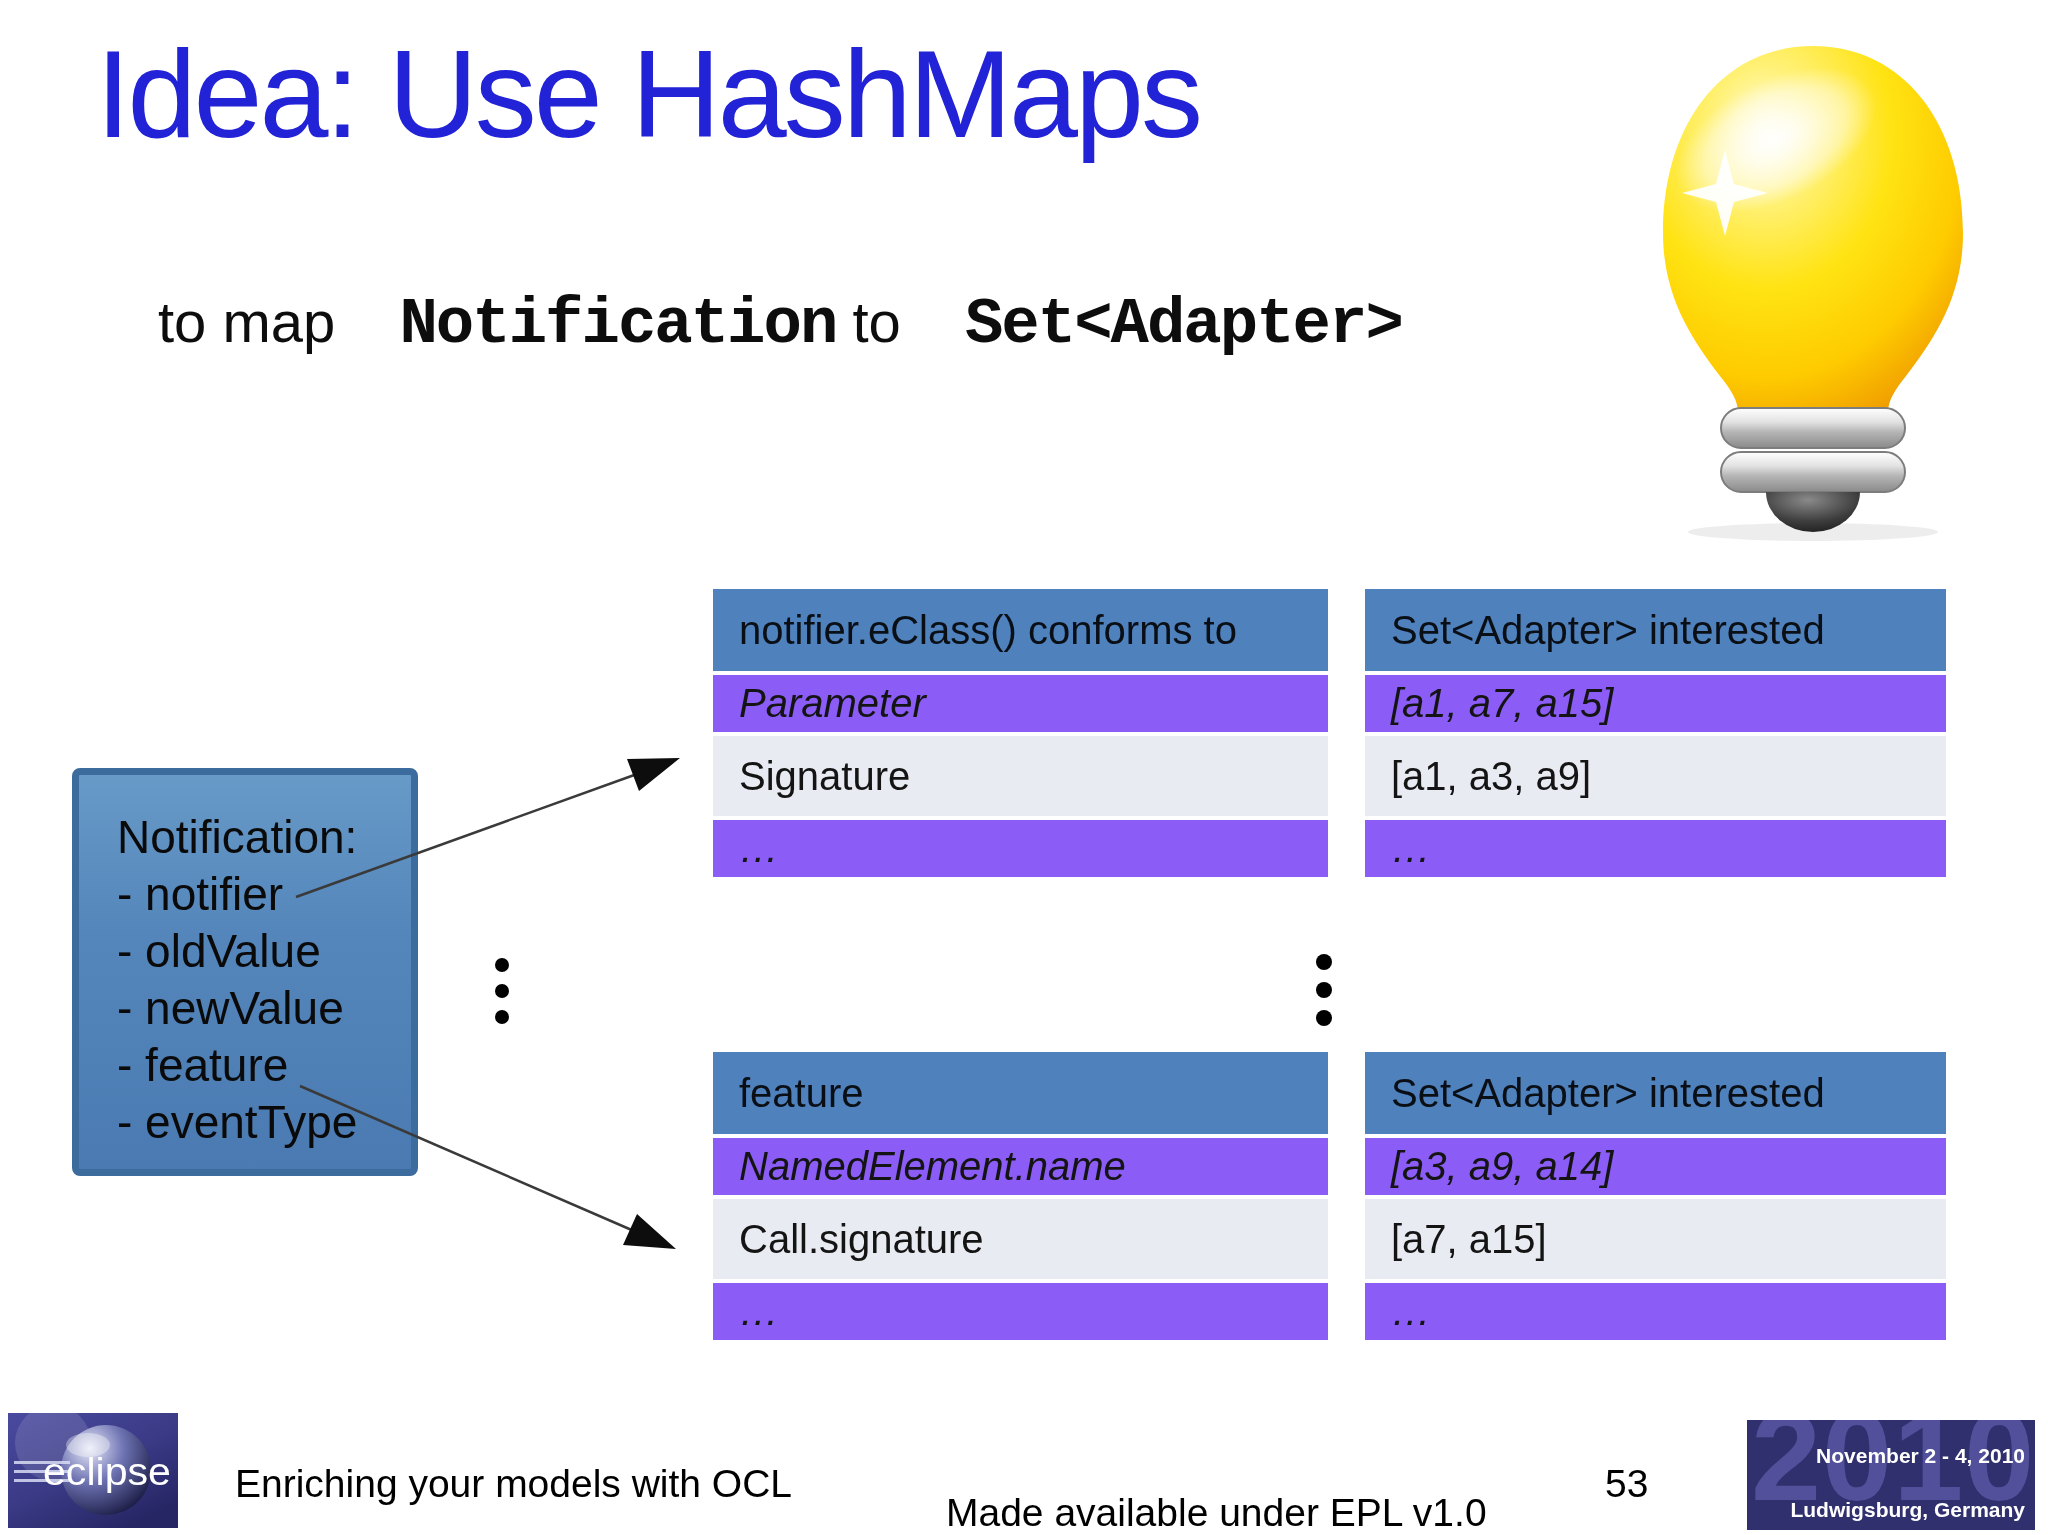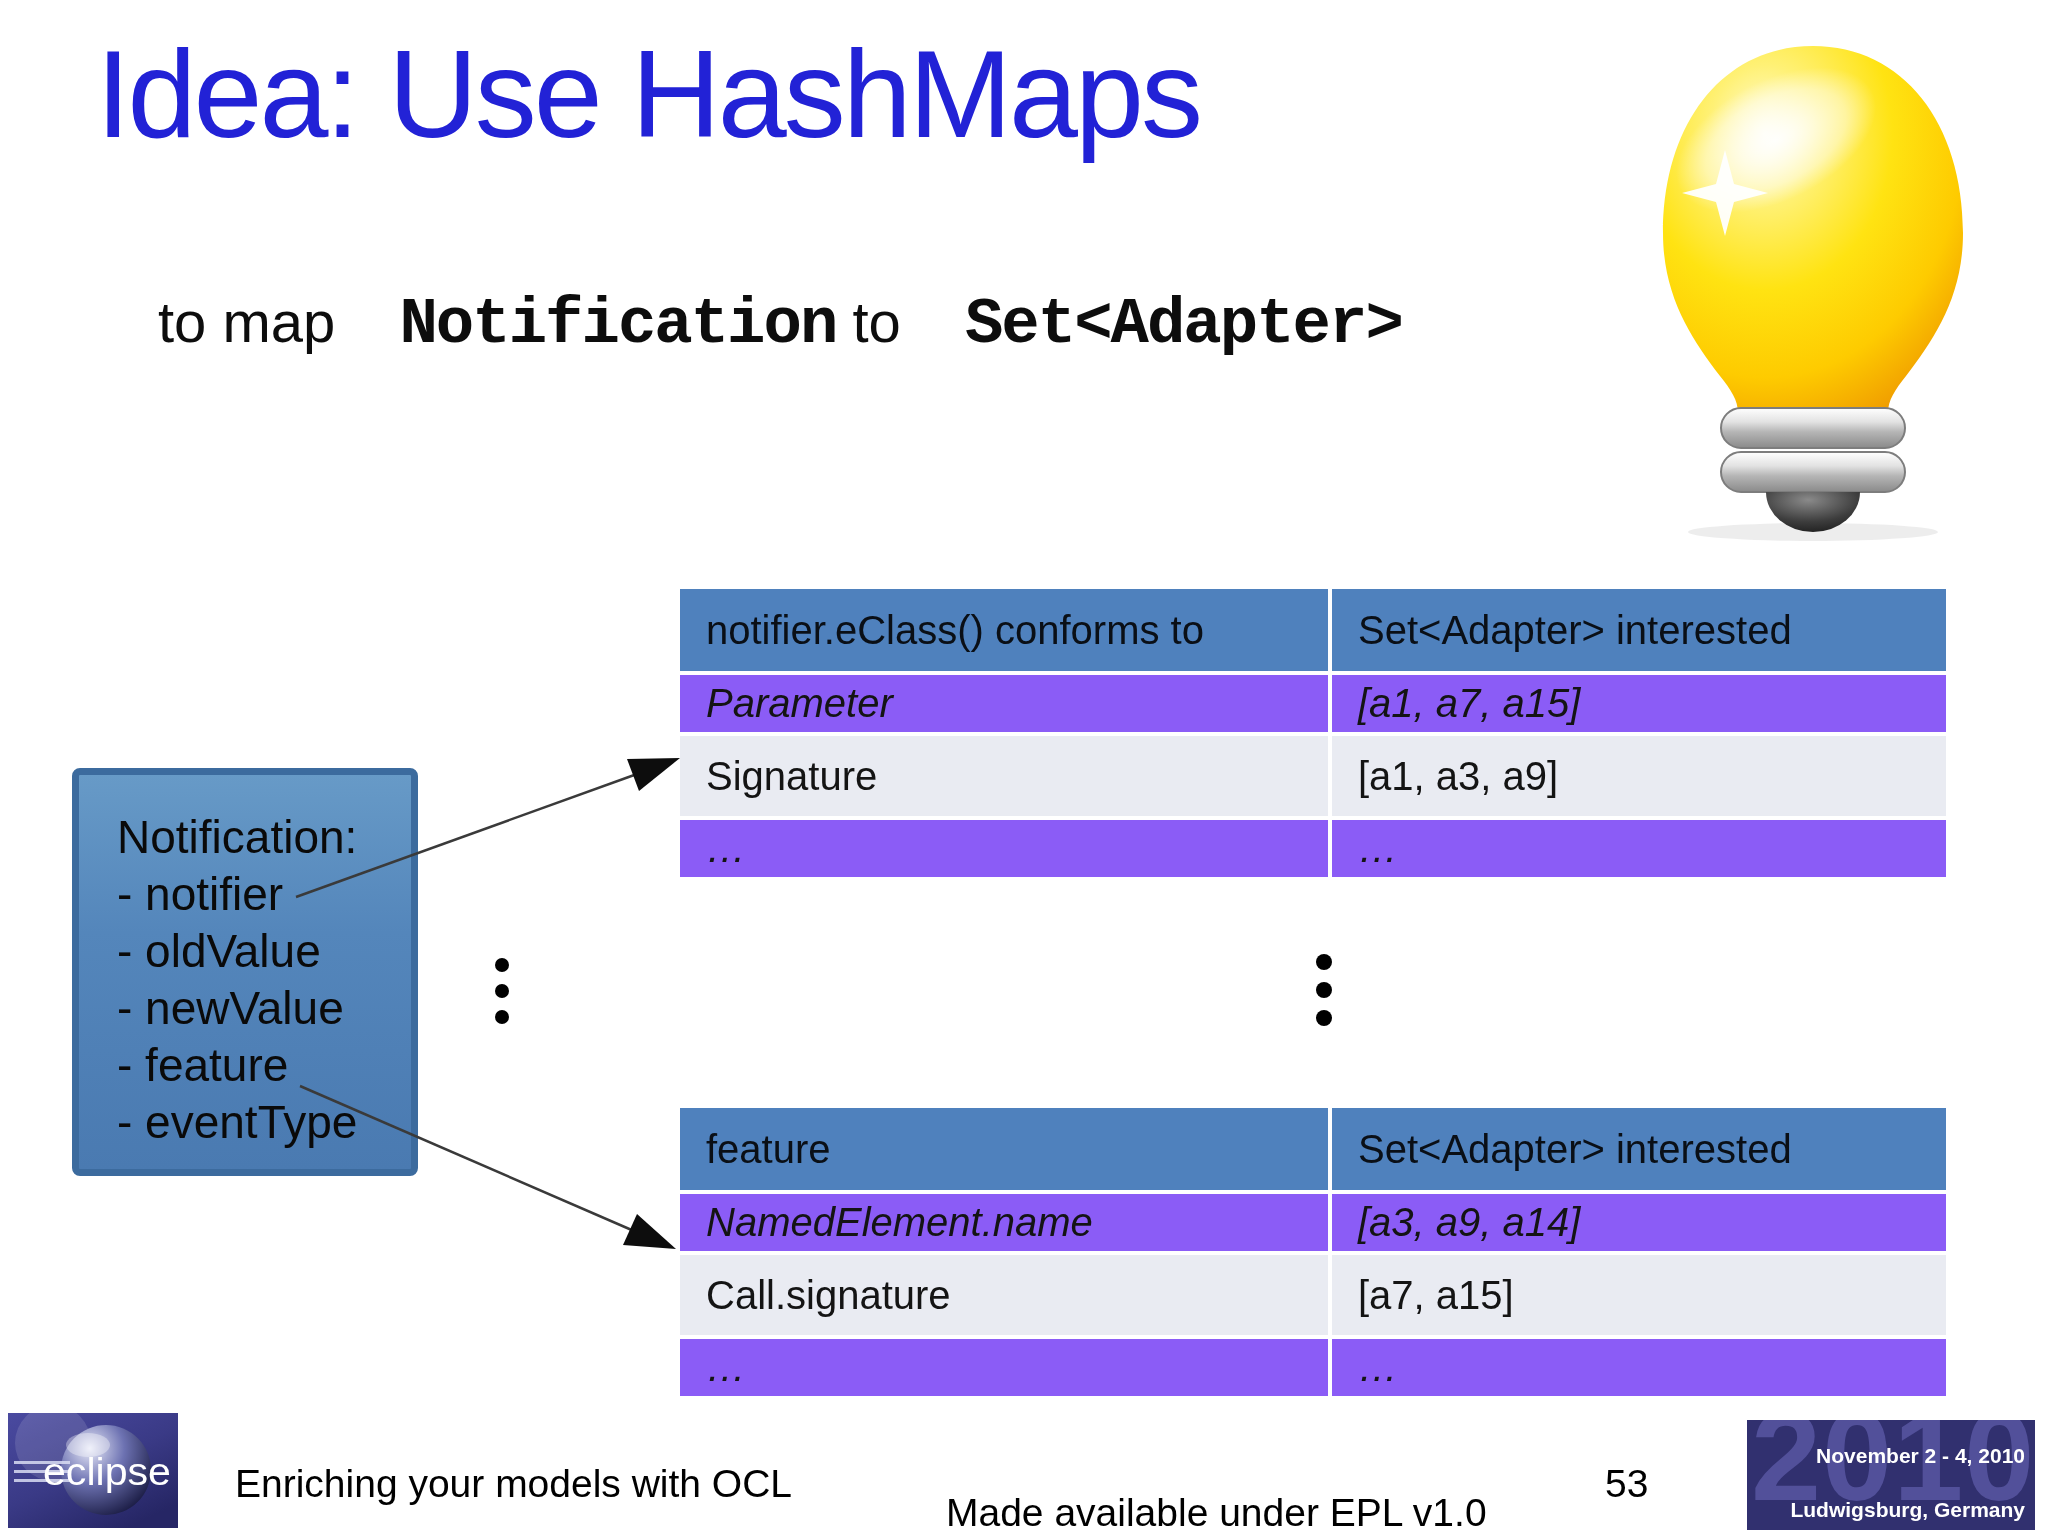--- a/index.html
+++ b/index.html
@@ -19,24 +19,24 @@
     font-family:"Liberation Mono", monospace;font-weight:bold;font-size:64px;
     letter-spacing:-2px;
     margin-left:48px;
   }
   
   .tbl{
     position:absolute;left:680px;width:1266px;display:grid;
     grid-template-columns:648px 614px;gap:4px;
   }
   .tbl-1{top:589px;}
-  .tbl-2{top:1108px;border-radius:11px;}
+  .tbl-2{top:1052px;border-radius:11px;}
   .cell{
     box-sizing:border-box;padding-left:26px;display:flex;align-items:center;
-    font-size:40px;color:#141414;
+    font-size:40px;color:#141414;margin-left:33px;
   }
   .th{background:#4f81bd;height:82px;color:#0a0f16;}
   .band-a{background:#8b5cf6;height:57px;font-style:italic;}
   .band-b{background:#e9ebf2;height:80px;}
   
   .note-box{
     position:absolute;left:72px;top:768px;width:346px;height:408px;
     box-sizing:border-box;border:7px solid #3c6b9e;border-radius:8px;
     background:linear-gradient(180deg,#679ac7 0%,#5486bb 40%,#4a7ab1 100%);
     padding:34px 0 0 38px;font-size:46px;line-height:57px;color:#0a0a0a;

